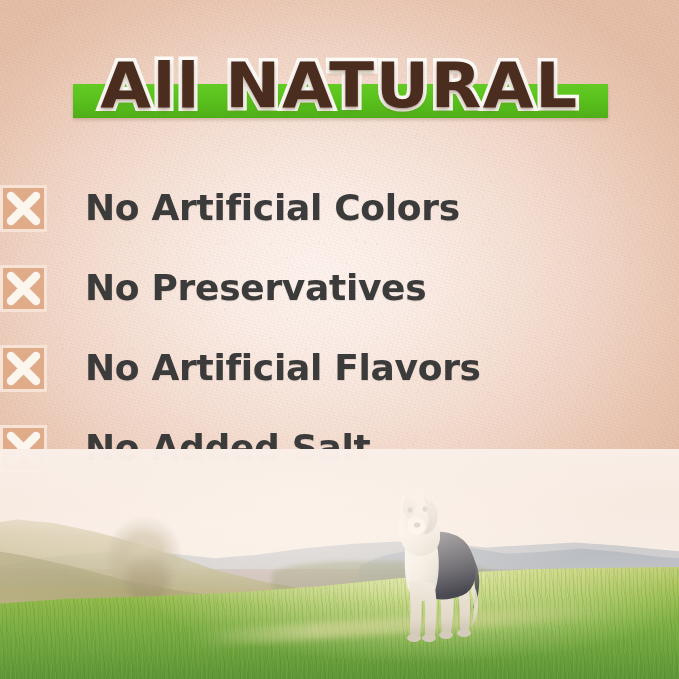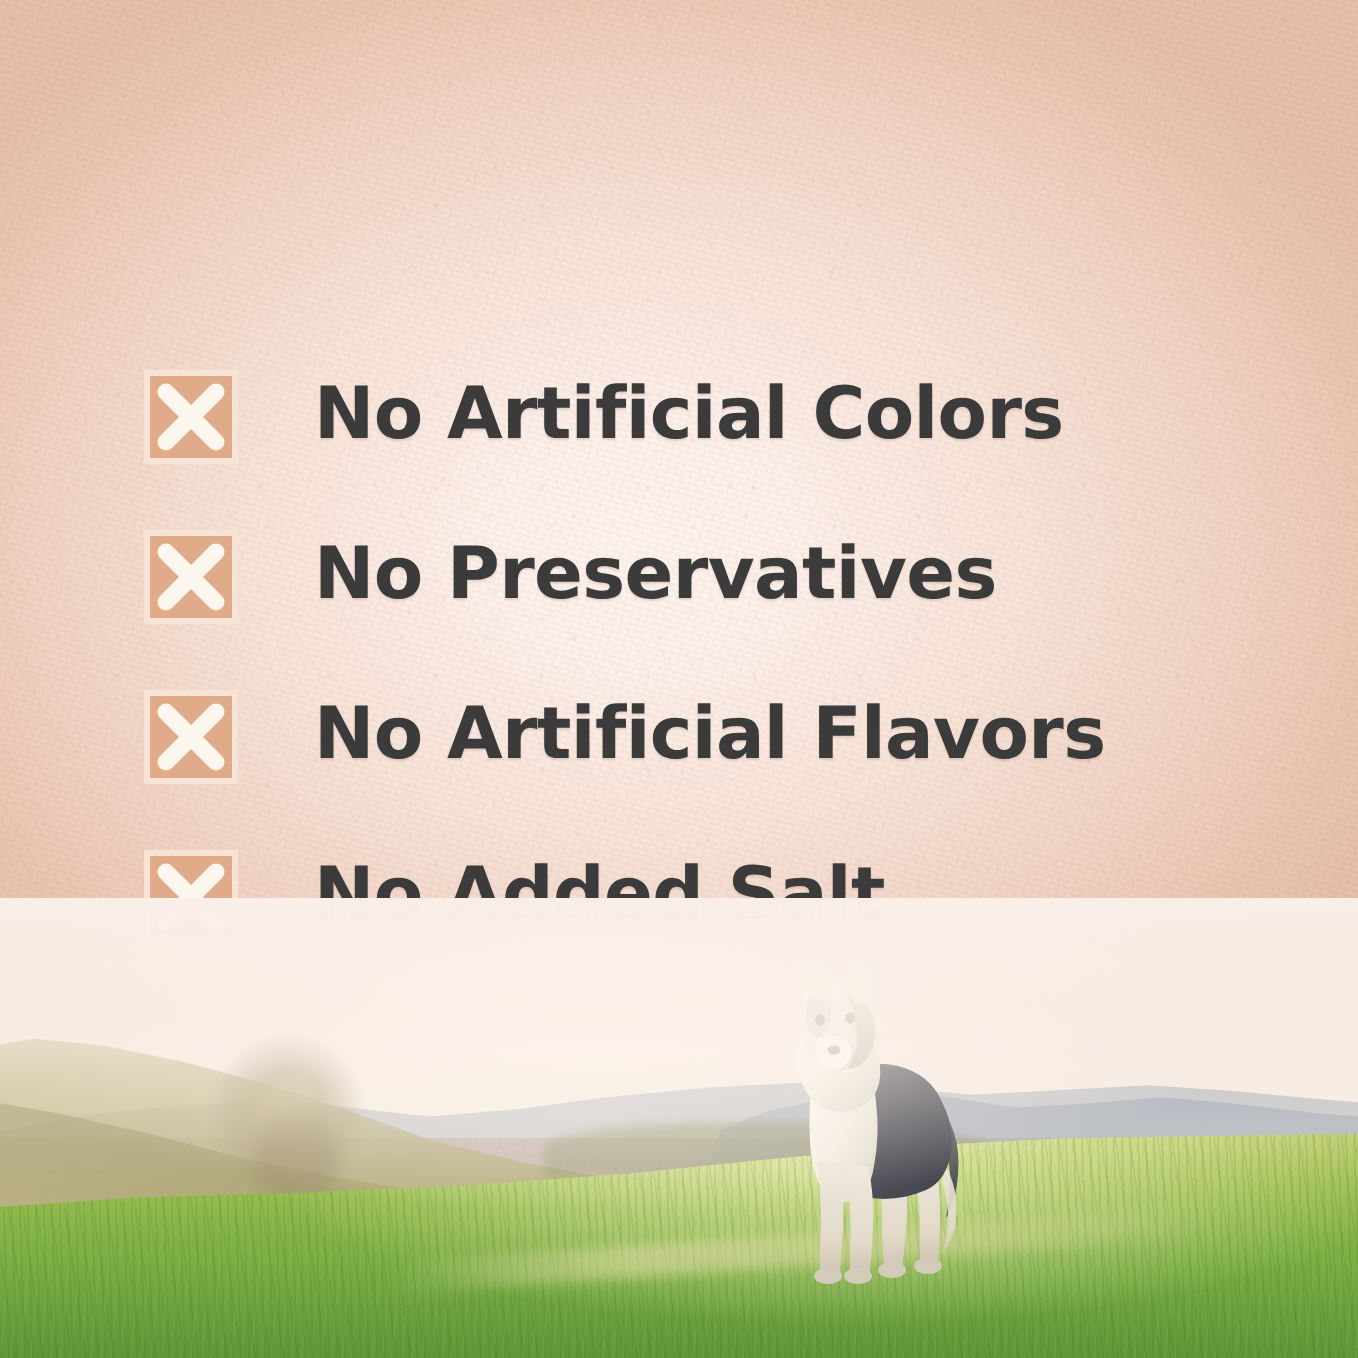--- a/index.html
+++ b/index.html
@@ -103,21 +103,20 @@
     position: absolute;
     left: 0;
     top: 168px;
     width: 679px;
   }
   .feature-row {
     position: relative;
     height: 80px;
     display: flex;
     align-items: center;
-    padding-left: 72px;
     box-sizing: border-box;
   }
   .x-box {
     position: relative;
     width: 47px;
     height: 47px;
     flex: 0 0 47px;
     background: #e0ab89;
     border: 3px solid #f6e3d6;
     box-sizing: border-box;
@@ -285,20 +284,24 @@
 </style>
 </head>
 <body>
 
 <div id="poster">
 
   <div class="bg-base"></div>
   <div class="bg-texture"></div>
   <div class="bg-grain"></div>
 
+  <div class="banner">
+    <div class="banner-bar"></div>
+    <div class="banner-title">All NATURAL</div>
+  </div>
 
   <div class="features">
 
     <div class="feature-row">
       <div class="x-box">
         <svg viewBox="0 0 41 41" width="41" height="41" aria-hidden="true">
           <g stroke="#fdf6ef" stroke-width="8.5" stroke-linecap="round">
             <line x1="8" y1="8" x2="33" y2="33"></line>
             <line x1="33" y1="8" x2="8" y2="33"></line>
           </g>

